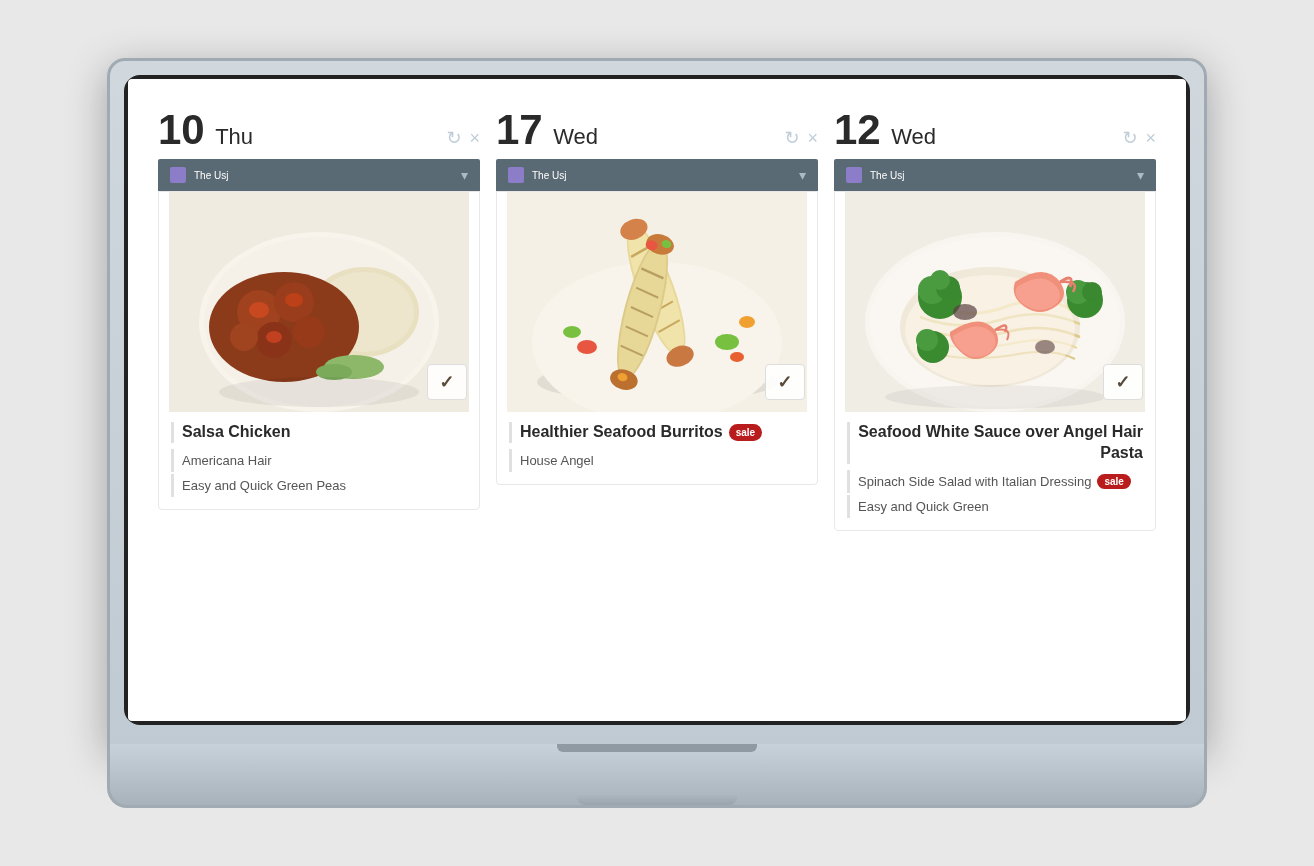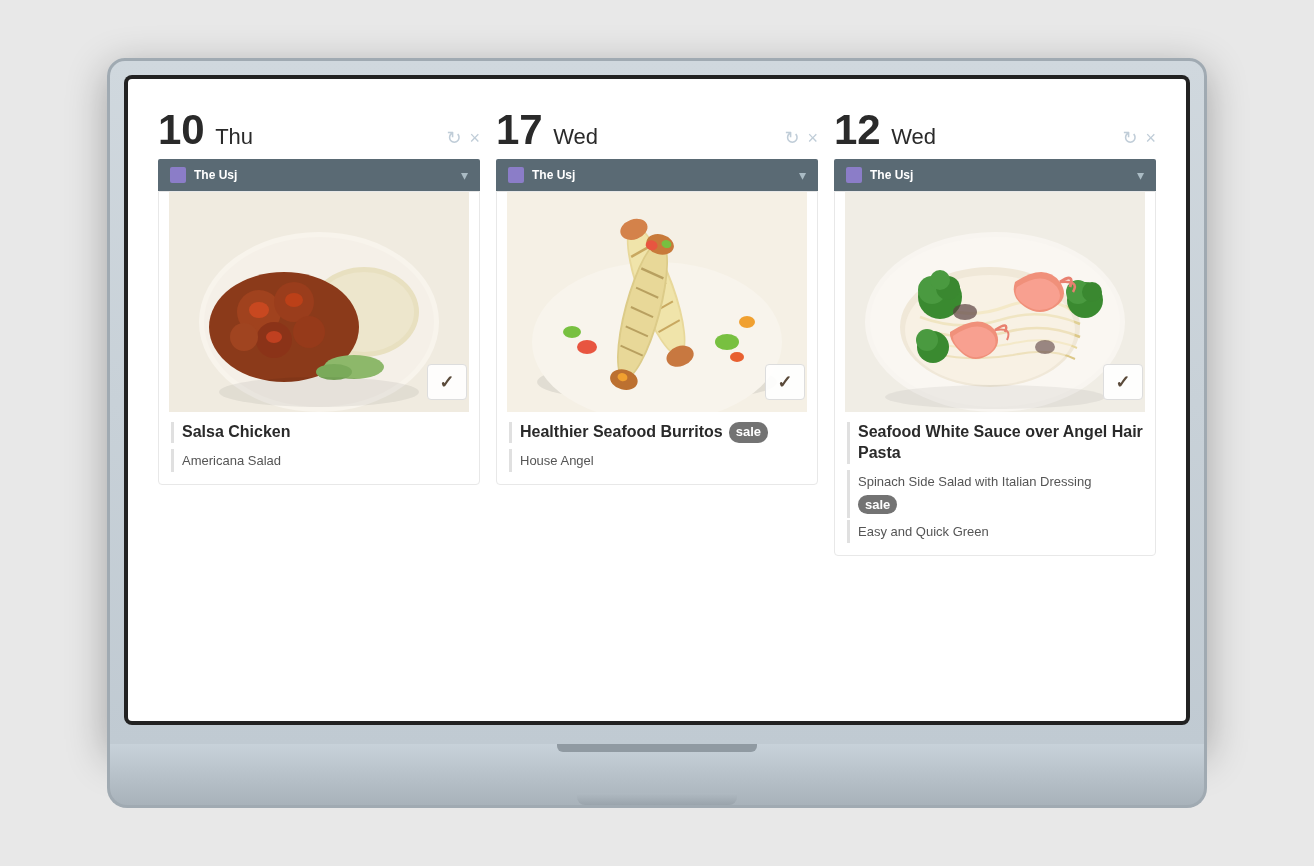--- a/index.html
+++ b/index.html
@@ -25,21 +25,21 @@
       background: linear-gradient(180deg, #d0d8de 0%, #c0cad2 100%);
       border-radius: 18px 18px 0 0;
       border: 3px solid #a0aab2;
       box-shadow: 0 10px 40px rgba(0,0,0,0.3);
     }
 
     .laptop-screen-bezel {
       position: absolute;
       top: 14px; left: 14px; right: 14px; bottom: 20px;
       background: #222;
-      border-radius: 8px;
+      border-radius: 16px;
       overflow: hidden;
     }
 
     .laptop-screen {
       position: absolute;
       top: 4px; left: 4px; right: 4px; bottom: 4px;
       background: #fff;
       border-radius: 4px;
       overflow: hidden;
     }
@@ -143,22 +143,22 @@
     .location-square {
       width: 16px;
       height: 16px;
       background: #8b7dc8;
       border-radius: 2px;
       flex-shrink: 0;
     }
 
     .location-name {
       flex: 1;
-      font-size: 12px;
-      font-weight: 700;
+      font-size: 10px;
+      font-weight: 400;
     }
 
     .location-chevron {
       color: #aabbc4;
       font-size: 14px;
     }
 
     .meal-card {
       border: 1px solid #e8e8e8;
       border-radius: 0 0 4px 4px;
@@ -209,38 +209,39 @@
       font-weight: 700;
       color: #2a2a2a;
       margin-bottom: 6px;
       border-left: 3px solid #e0e0e0;
       padding-left: 8px;
       line-height: 1.3;
       display: flex;
       align-items: center;
       gap: 6px;
       flex-wrap: wrap;
+      text-align: right;
     }
 
     .meal-side {
       font-size: 13px;
       color: #555;
       padding: 4px 8px;
       border-left: 3px solid #e0e0e0;
       margin-bottom: 2px;
       display: flex;
       align-items: center;
       gap: 6px;
       flex-wrap: wrap;
     }
 
     .sale-badge {
-      background: #737373;
+      background: #b91c1c;
       color: #fff;
-      font-size: 13px;
+      font-size: 10px;
       font-weight: 600;
       padding: 2px 7px;
       border-radius: 10px;
       white-space: nowrap;
     }
   </style>
 </head>
 <body>
 
 <div class="laptop-wrapper">
@@ -299,21 +300,24 @@
                   <div class="meal-expand-btn">
                     <span class="chevron-down">✓</span>
                   </div>
                 </div>
 
                 <div class="meal-info">
                   <div class="meal-title">
                     <span>Salsa Chicken</span>
                   </div>
                   <div class="meal-side">
-                    <span>Americana Salad</span>
+                    <span>Americana Hair</span>
+                  </div>
+                  <div class="meal-side">
+                    <span>Easy and Quick Green Peas</span>
                   </div>
                 </div>
               </div>
             </div>
 
             <div class="day-column">
               <div class="day-header">
                 <div>
                   <span class="day-number">17</span>
                   <span class="day-name">Wed</span>

